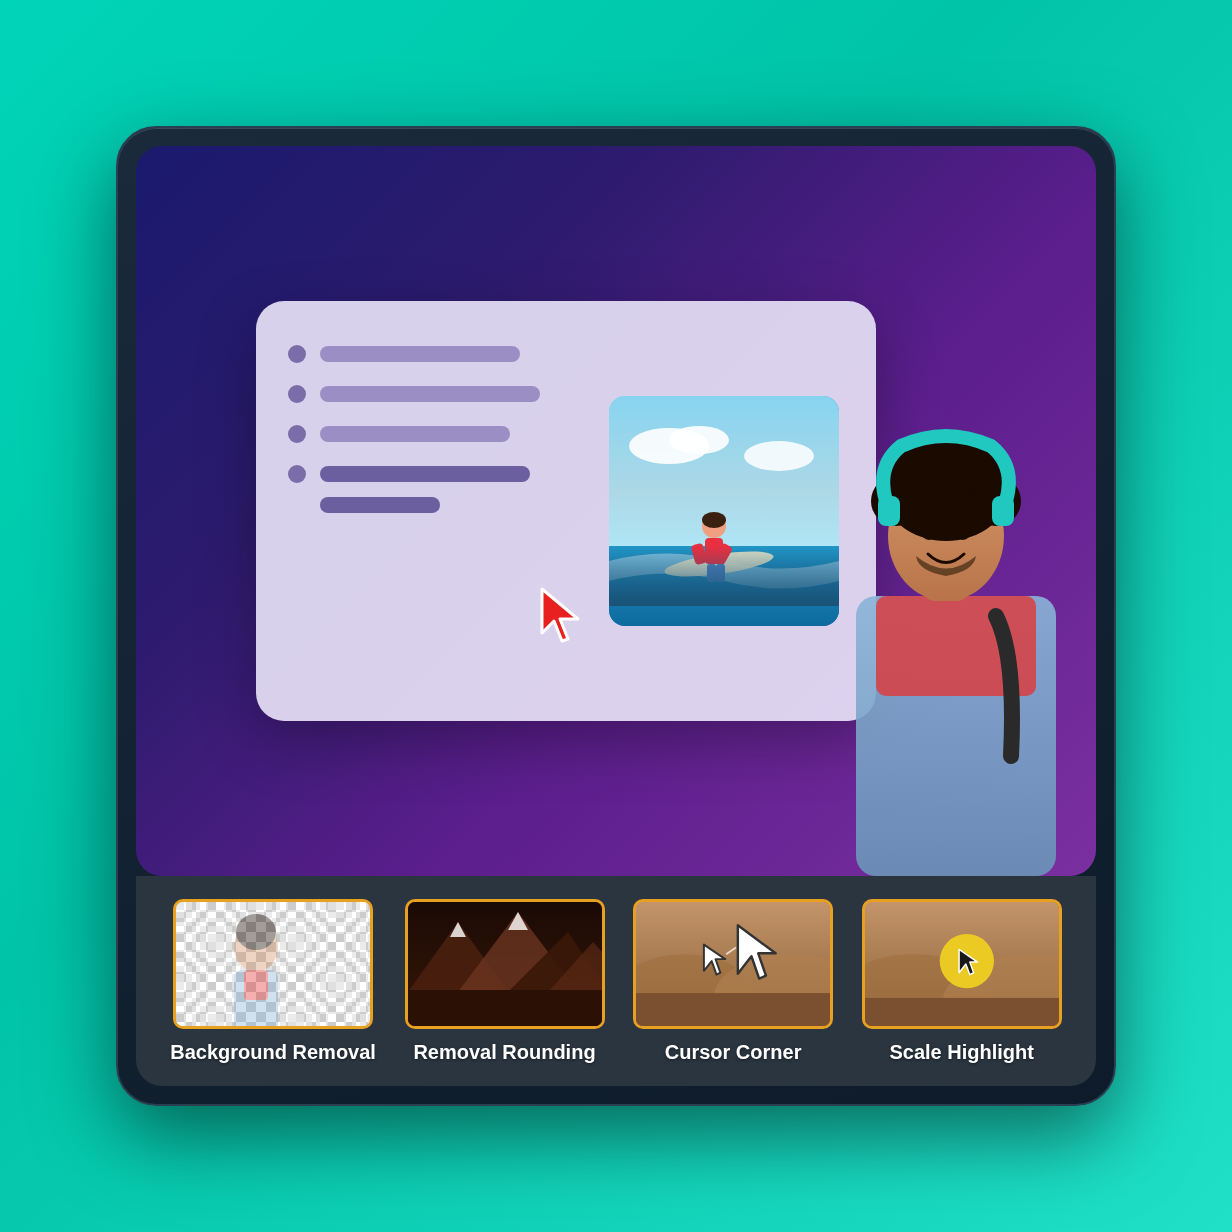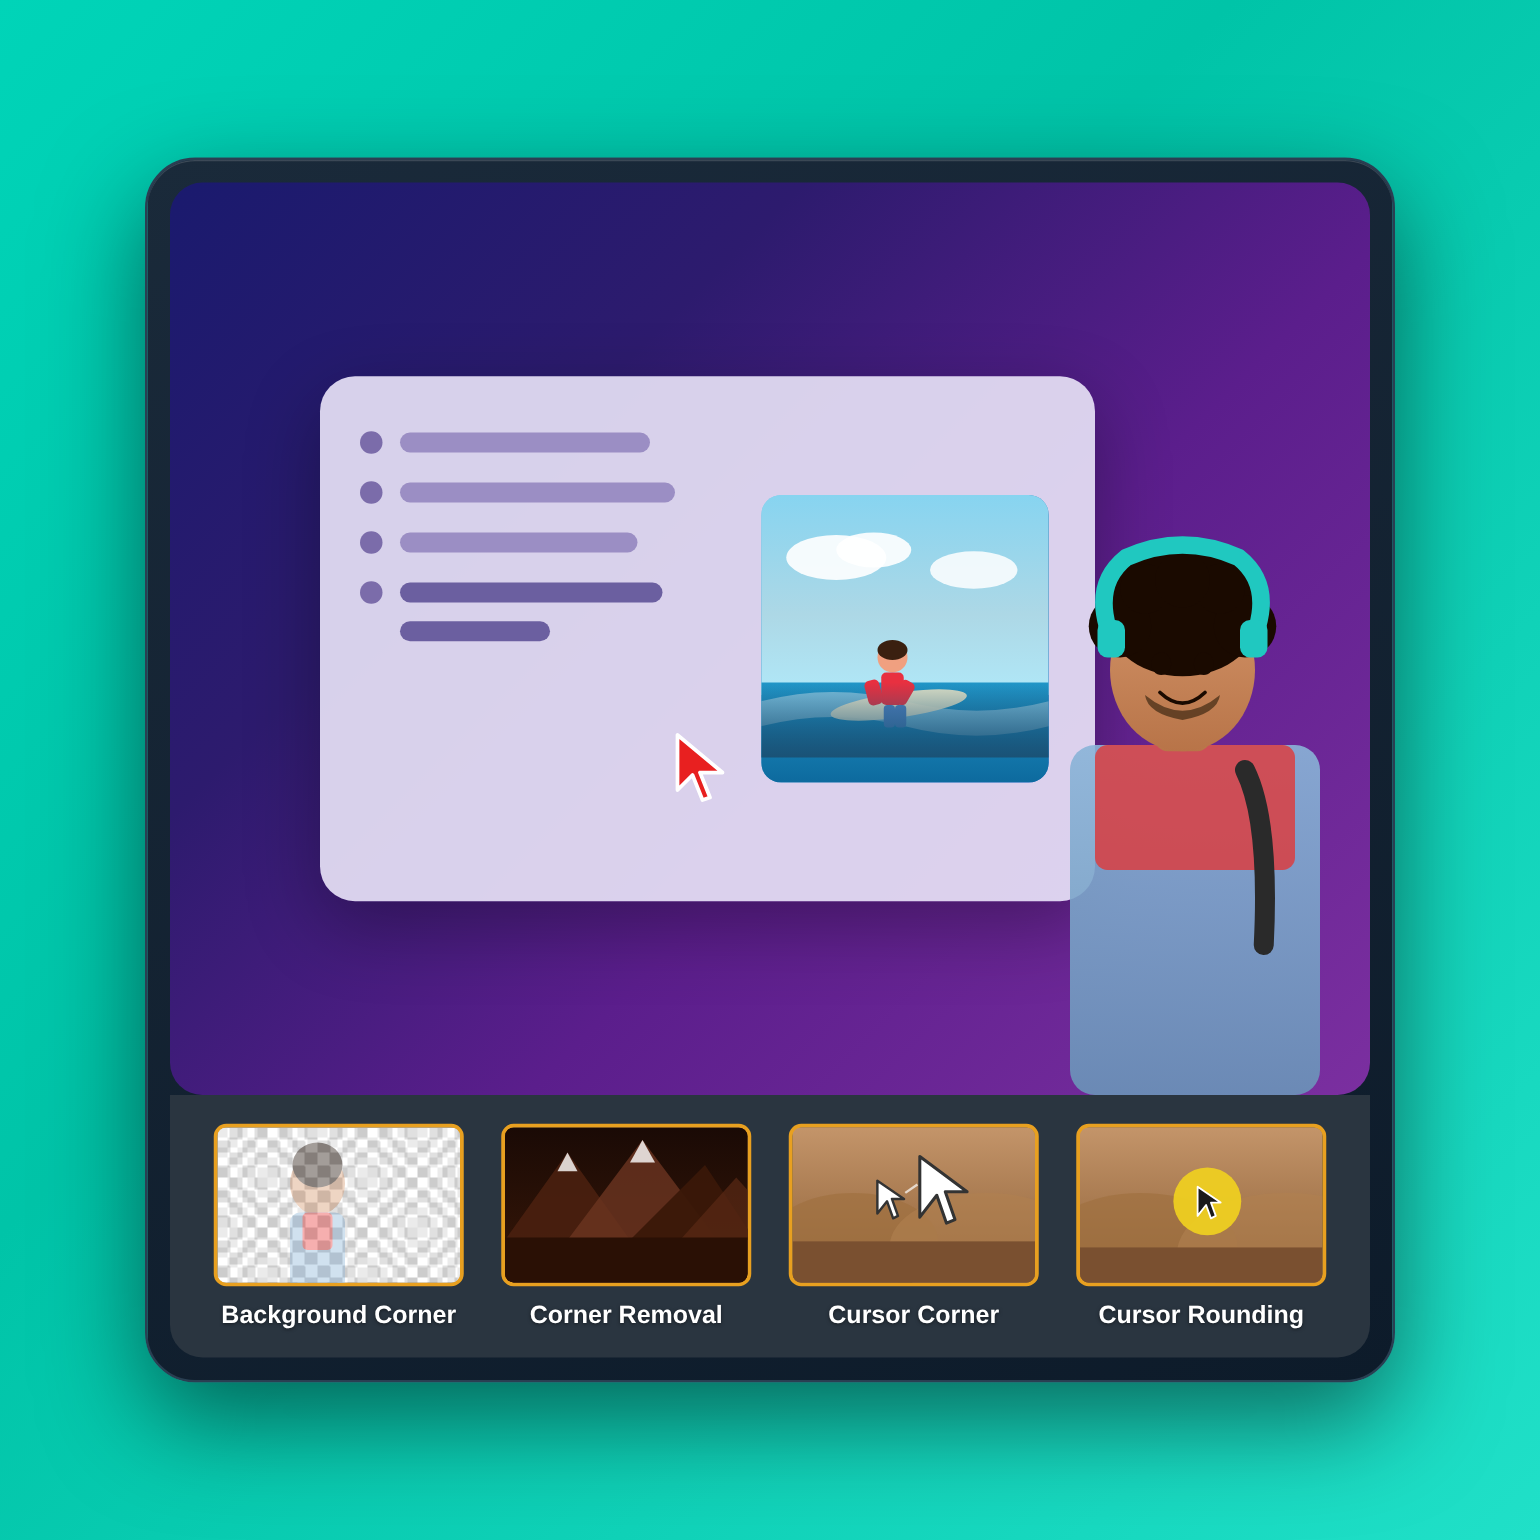--- a/index.html
+++ b/index.html
@@ -341,21 +341,21 @@
           </defs>
 
           <rect width="200" height="130" fill="url(#checker)"></rect>
 
           <ellipse cx="80" cy="45" rx="22" ry="25" fill="#d4956a"></ellipse>
           <ellipse cx="80" cy="30" rx="20" ry="18" fill="#1a0a00"></ellipse>
           <rect x="58" y="68" width="44" height="62" rx="8" fill="#8ab4d8"></rect>
           <rect x="68" y="68" width="24" height="30" rx="4" fill="#e83838"></rect>
         </svg>
       </div>
-      <div class="toolbar-label">Background Corner</div>
+      <div class="toolbar-label">Background Removal</div>
     </div>
 
     <div class="toolbar-item">
       <div class="toolbar-thumb thumb-corner-rounding">
         <svg width="200" height="130" viewBox="0 0 200 130" xmlns="http://www.w3.org/2000/svg">
 
           <defs>
             <linearGradient id="sky2" x1="0" y1="0" x2="0" y2="1">
               <stop offset="0%" stop-color="#1a0a05"></stop>
               <stop offset="100%" stop-color="#3a1808"></stop>
@@ -367,21 +367,21 @@
           <polygon points="50,90 110,10 170,90" fill="#6b3520" opacity="0.8"></polygon>
           <polygon points="100,90 160,30 200,90" fill="#3a1808" opacity="0.95"></polygon>
           <polygon points="140,90 185,40 230,90" fill="#5a2a15" opacity="0.7"></polygon>
 
           <rect y="88" width="200" height="42" fill="#2a1005"></rect>
 
           <polygon points="50,20 42,35 58,35" fill="white" opacity="0.8"></polygon>
           <polygon points="110,10 100,28 120,28" fill="white" opacity="0.8"></polygon>
         </svg>
       </div>
-      <div class="toolbar-label">Corner Removal</div>
+      <div class="toolbar-label">Removal Rounding</div>
     </div>
 
     <div class="toolbar-item">
       <div class="toolbar-thumb thumb-cursor-scale">
         <svg width="200" height="130" viewBox="0 0 200 130" xmlns="http://www.w3.org/2000/svg">
           <defs>
             <linearGradient id="desert" x1="0" y1="0" x2="0" y2="1">
               <stop offset="0%" stop-color="#c4956a"></stop>
               <stop offset="100%" stop-color="#8b5e35"></stop>
             </linearGradient>
@@ -415,17 +415,17 @@
 
           <ellipse cx="50" cy="100" rx="80" ry="45" fill="#a07040" opacity="0.7"></ellipse>
           <ellipse cx="170" cy="105" rx="90" ry="50" fill="#b08050" opacity="0.6"></ellipse>
           <rect y="100" width="200" height="30" fill="#7a5030"></rect>
 
           <circle cx="105" cy="62" r="28" fill="#f0d020" opacity="0.92"></circle>
 
           <polygon points="97,50 97,74 104,65 108,76 112,74 108,63 116,63" fill="#1a1a1a" stroke="white" stroke-width="1.5" stroke-linejoin="round"></polygon>
         </svg>
       </div>
-      <div class="toolbar-label">Cursor Rounding</div>
+      <div class="toolbar-label">Scale Highlight</div>
     </div>
 
   </div>
 </div>
 
 </body></html>

